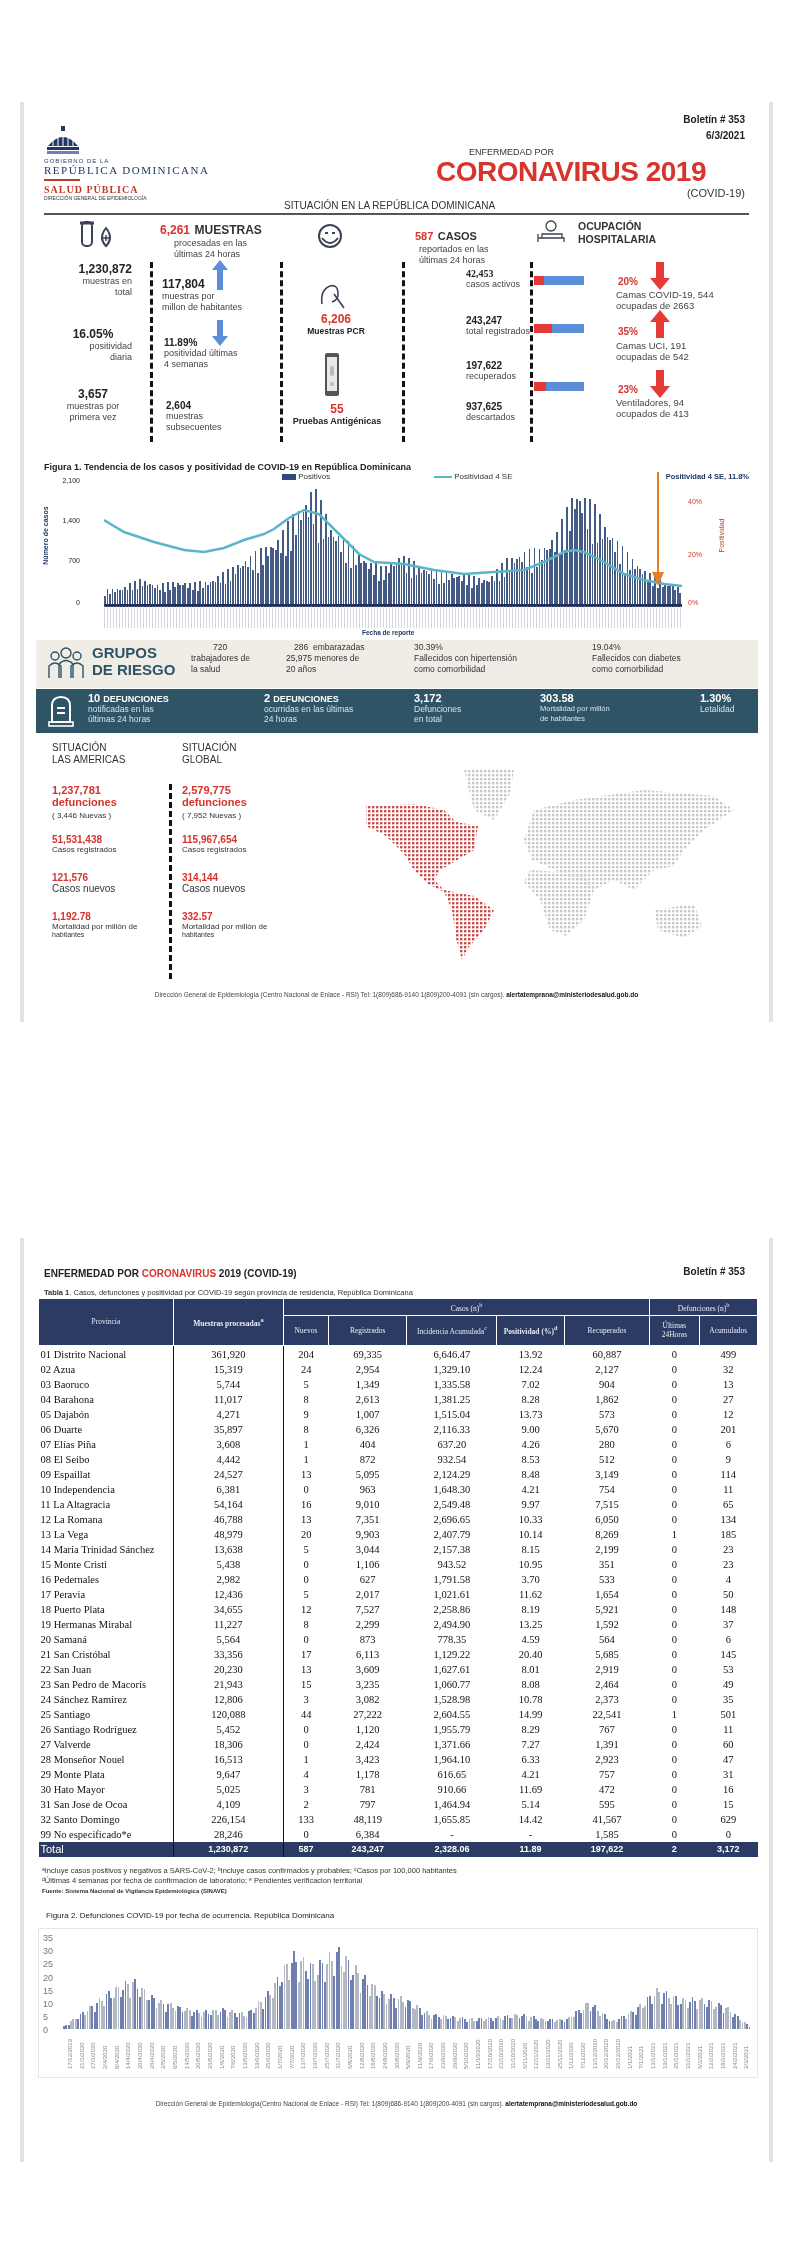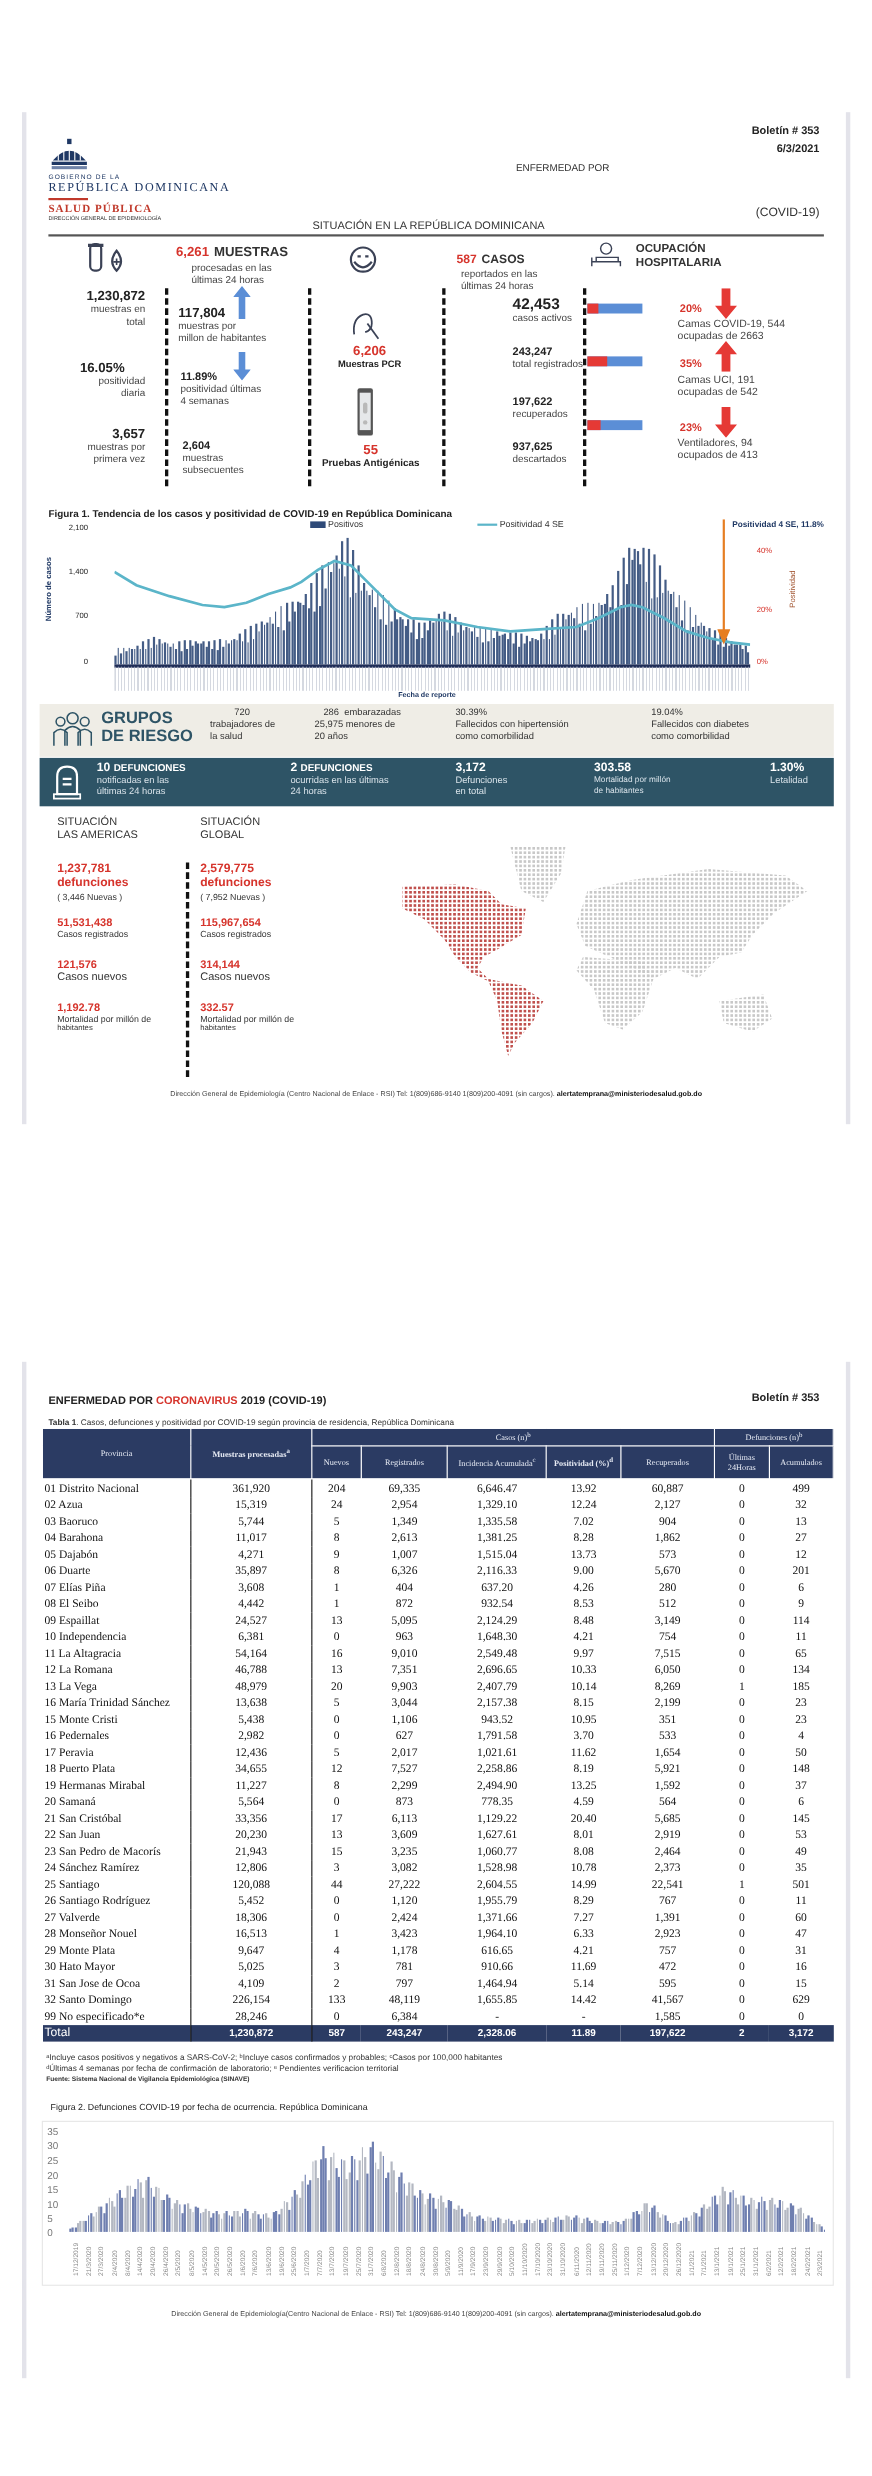--- a/index.html
+++ b/index.html
@@ -73,20 +73,21 @@
     <div class="logo-line1">GOBIERNO DE LA</div>
     <div class="logo-line2">REPÚBLICA DOMINICANA</div>
     <div class="logo-bar" style="margin:3px 0;"></div>
     <div class="logo-line3">SALUD PÚBLICA</div>
     <div class="logo-line4">DIRECCIÓN GENERAL DE EPIDEMIOLOGÍA</div>
   </div>
 
   <div class="abs bold" style="right:24px; top:12px; font-size:10px; text-align:right;">Boletín # 353</div>
   <div class="abs bold" style="right:24px; top:28px; font-size:10px; text-align:right;">6/3/2021</div>
   <div class="abs" style="left:445px; top:45px; font-size:9px; color:#333;">ENFERMEDAD POR</div>
+  <div class="abs big-title" style="left:412px; top:54px;">CORONAVIRUS 2019</div>
   <div class="abs" style="right:24px; top:85px; font-size:11px; color:#333;">(COVID-19)</div>
   <div class="abs" style="left:260px; top:98px; font-size:10px; color:#333;">SITUACIÓN EN LA REPÚBLICA DOMINICANA</div>
   <div class="hr" style="left:20px; right:20px; top:111px;"></div>
 
   <svg class="abs" style="left:54px; top:118px; width:40px; height:30px;" viewBox="0 0 40 30">
     <rect x="4" y="2" width="10" height="24" rx="4" fill="none" stroke="#3b4256" stroke-width="2"></rect>
     <line x1="2" y1="3" x2="16" y2="3" stroke="#3b4256" stroke-width="3"></line>
     <path d="M28 8 Q36 18 28 26 Q20 18 28 8 Z" fill="none" stroke="#3b4256" stroke-width="2"></path>
     <line x1="28" y1="15" x2="28" y2="21" stroke="#3b4256" stroke-width="1.5"></line>
       <line x1="25" y1="18" x2="31" y2="18" stroke="#3b4256" stroke-width="1.5"></line>
@@ -101,21 +102,21 @@
   <div class="abs" style="left:30px; top:160px; width:78px; text-align:right;">
     <div class="stat-num">1,230,872</div>
     <div class="stat-lbl">muestras en</div>
     <div class="stat-lbl">total</div>
   </div>
   <div class="abs" style="left:30px; top:225px; width:78px; text-align:right;">
     <div class="stat-num" style="text-align:center;">16.05%</div>
     <div class="stat-lbl">positividad</div>
     <div class="stat-lbl">diaria</div>
   </div>
-  <div class="abs" style="left:30px; top:285px; width:78px; text-align:right;">
+  <div class="abs" style="left:30px; top:285px; width:78px; text-align:center;">
     <div class="stat-num">3,657</div>
     <div class="stat-lbl">muestras por</div>
     <div class="stat-lbl">primera vez</div>
   </div>
 
   <div class="dash-v" style="left:126px; top:160px; height:180px;"></div>
 
   <div class="abs" style="left:138px; top:175px;">
     <div class="stat-num">117,804</div>
     <div class="stat-lbl">muestras por</div>
@@ -166,21 +167,21 @@
   </div>
 
   <div class="abs" style="left:391px; top:124px;">
     <span class="red bold" style="font-size:11px;">587</span>
     <span class="bold" style="font-size:11px; color:#333;">CASOS</span>
     <div class="stat-lbl" style="padding-left:4px;">reportados en las</div>
     <div class="stat-lbl" style="padding-left:4px;">últimas 24 horas</div>
   </div>
   <div class="dash-v" style="left:378px; top:160px; height:180px;"></div>
   <div class="abs" style="left:442px; top:166px;">
-    <div class="stat-num" style="font-size:14px;">42,453</div>
+    <div class="stat-num" style="font-size:10px;font-family:Liberation Serif, serif;">42,453</div>
     <div class="stat-lbl">casos activos</div>
   </div>
   <div class="abs" style="left:442px; top:213px;">
     <div class="stat-num" style="font-size:10px;">243,247</div>
     <div class="stat-lbl">total registrados</div>
   </div>
   <div class="abs" style="left:442px; top:258px;">
     <div class="stat-num" style="font-size:10px;">197,622</div>
     <div class="stat-lbl">recuperados</div>
   </div>
@@ -796,21 +797,21 @@
           <td class="sep">48,979</td>
           <td>20</td>
           <td>9,903</td>
           <td>2,407.79</td>
           <td>10.14</td>
           <td>8,269</td>
           <td>1</td>
           <td>185</td>
         </tr>
         <tr>
-          <td class="prov-name">16 María Trinidad Sánchez</td>
+          <td class="prov-name">14 María Trinidad Sánchez</td>
           <td class="sep">13,638</td>
           <td>5</td>
           <td>3,044</td>
           <td>2,157.38</td>
           <td>8.15</td>
           <td>2,199</td>
           <td>0</td>
           <td>23</td>
         </tr>
         <tr>

